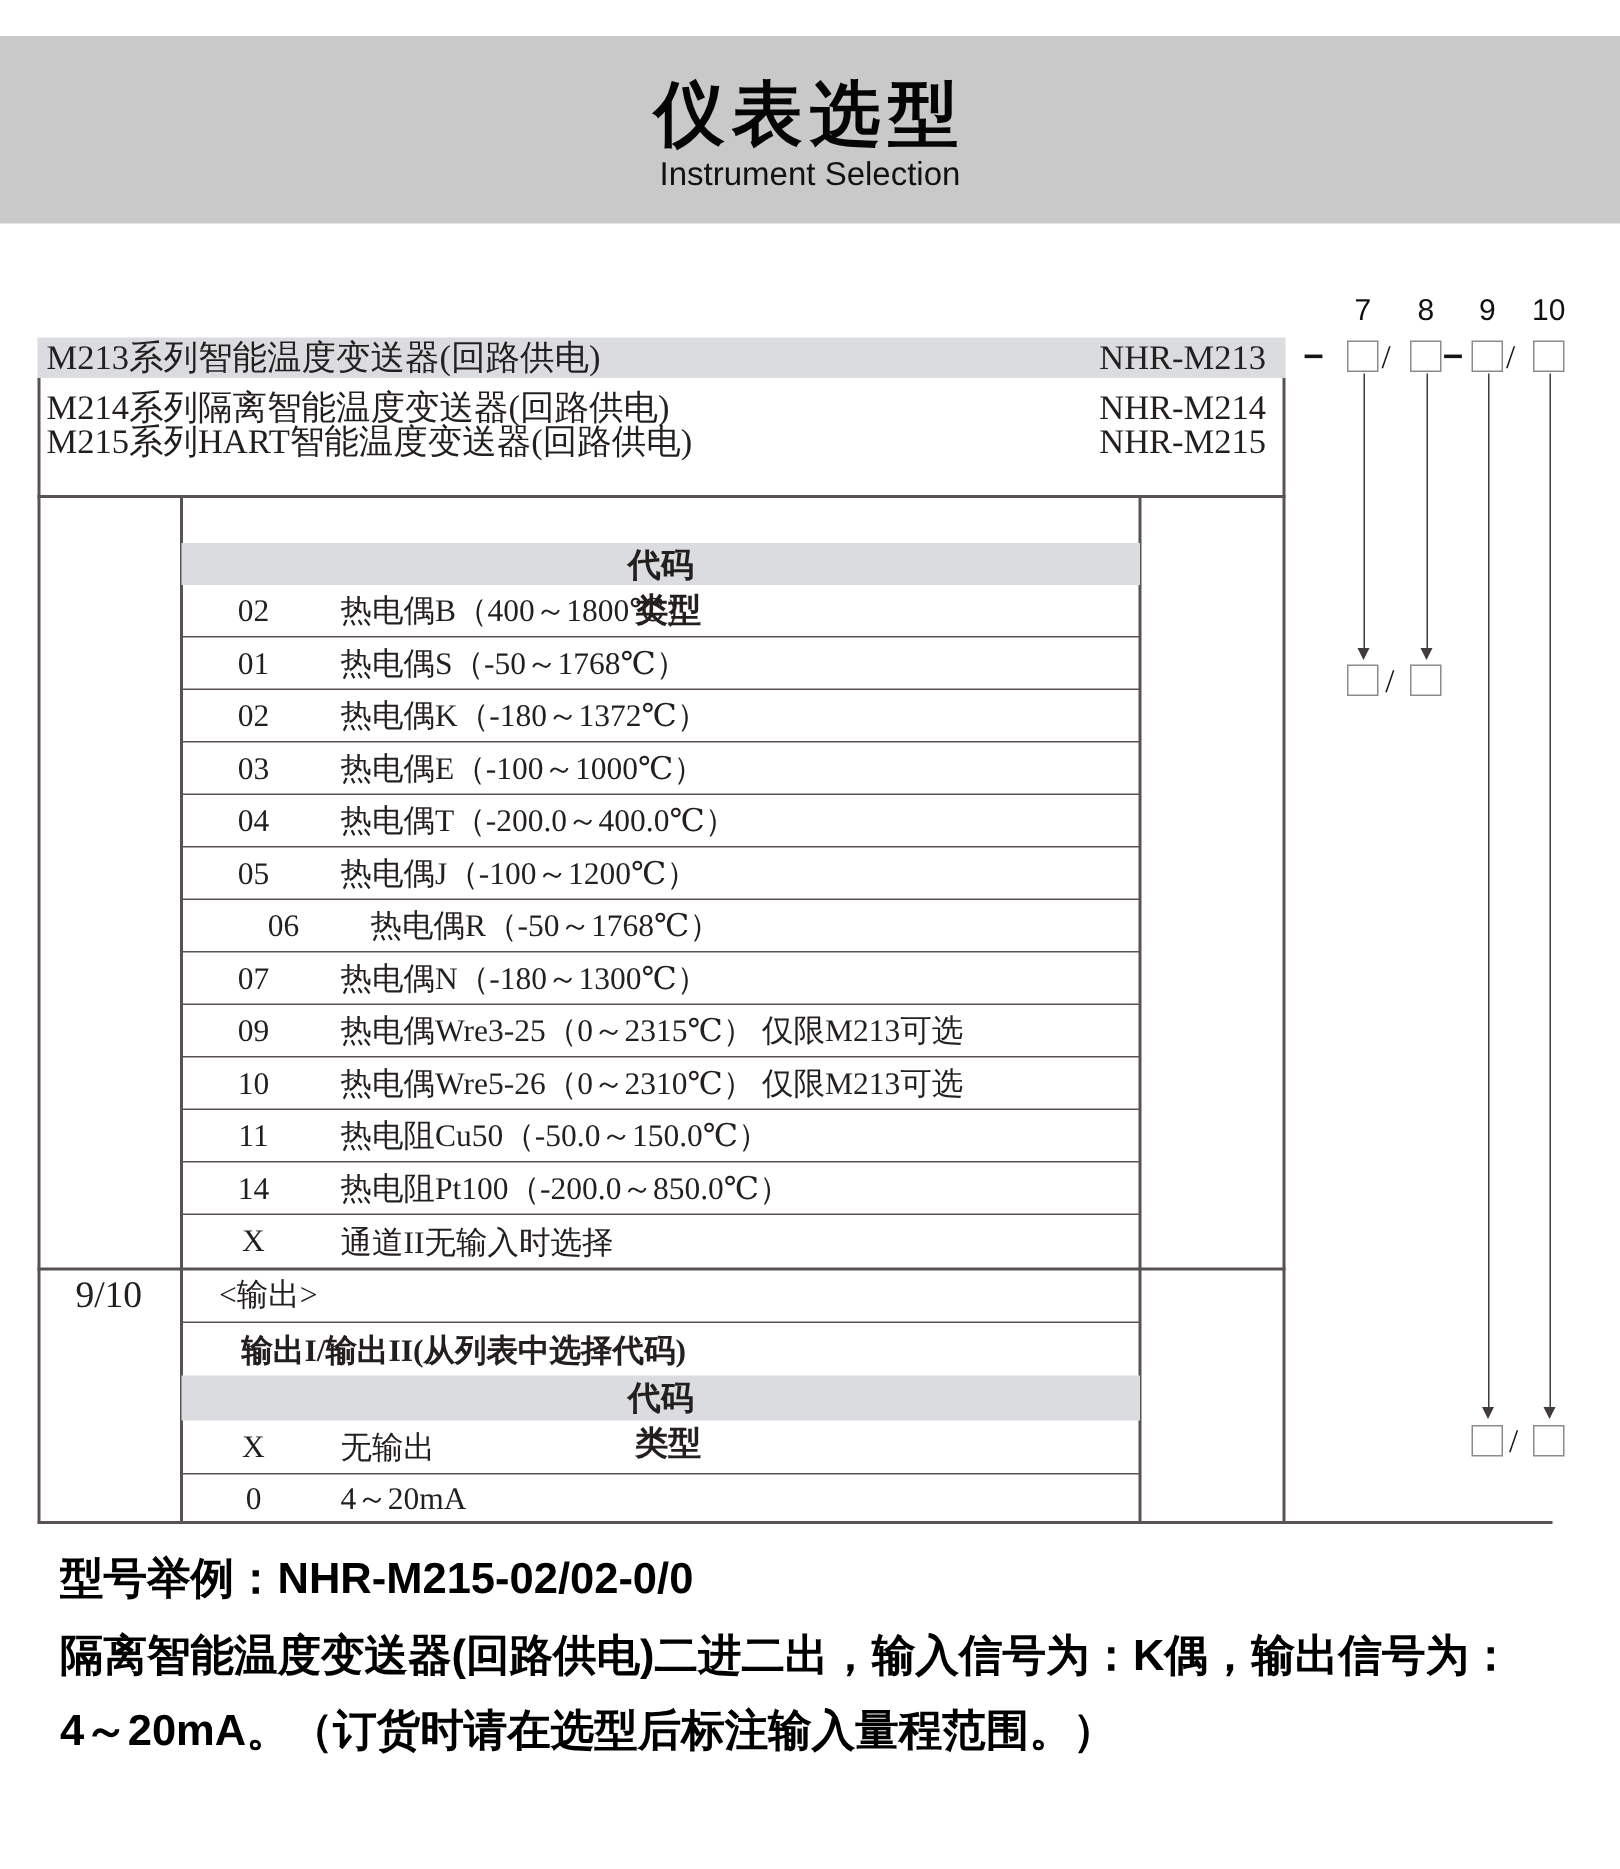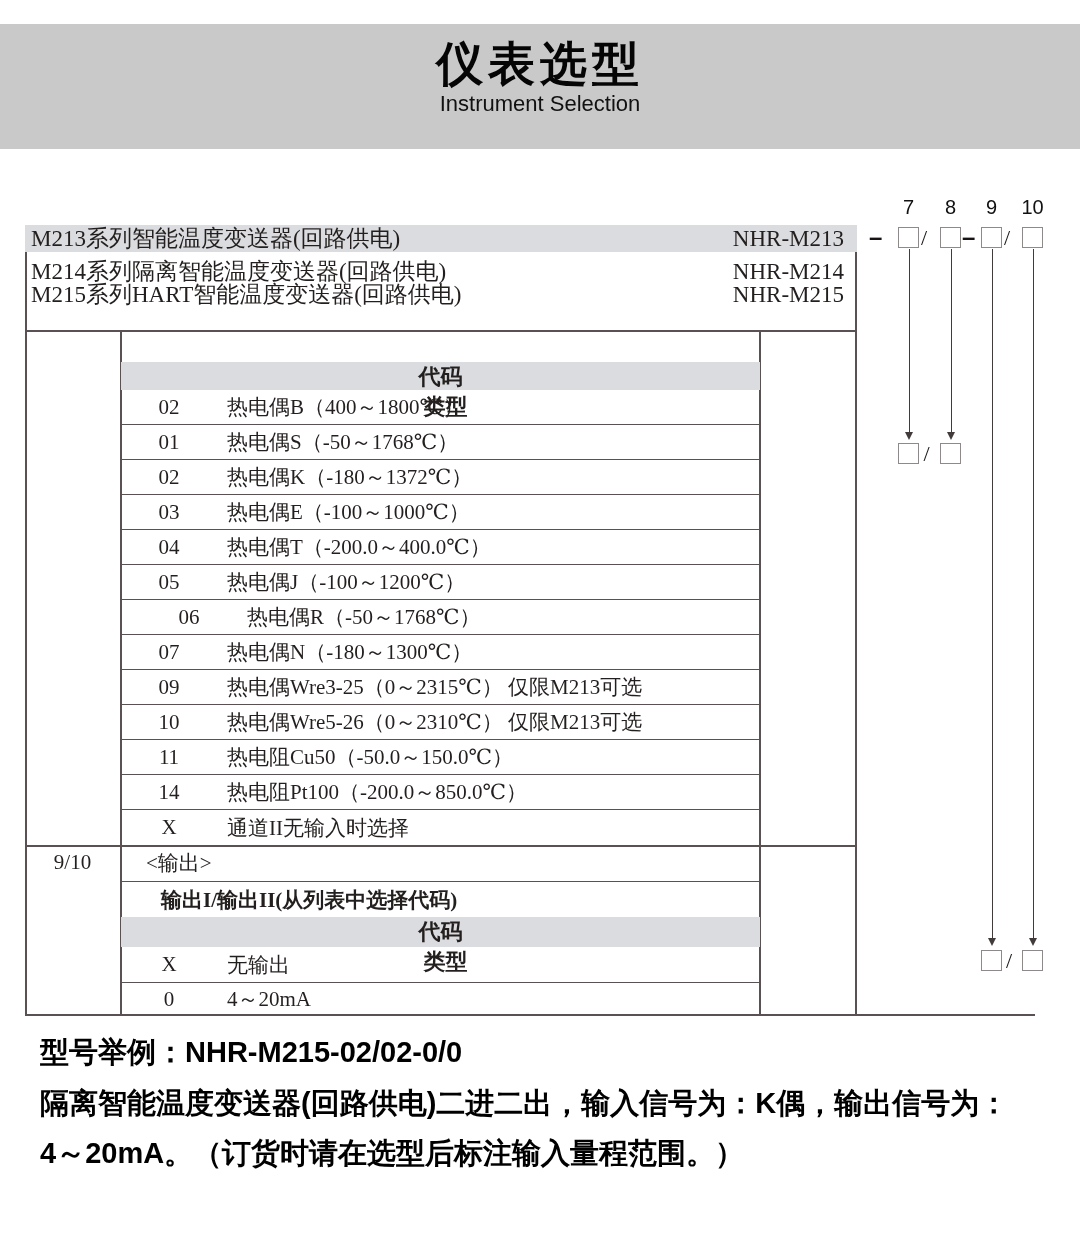--- a/index.html
+++ b/index.html
@@ -1,39 +1,39 @@
 <!DOCTYPE html>
 <html><head>
 <meta charset="utf-8">
 <style>
   html,body{margin:0;padding:0;background:#ffffff;}
   .page{position:relative;width:1080px;height:1246px;background:#ffffff;overflow:hidden;
         font-family:"Liberation Serif","DejaVu Serif",serif;color:#231f1e;}
   
   .banner{position:absolute;left:0;top:24px;width:1080px;height:125px;background:#c9c9c9;text-align:center;}
-  .banner h1{margin:0;padding-top:14px;font-family:"Liberation Sans","DejaVu Sans",sans-serif;
+  .banner h1{margin:0;padding-top:26px;font-family:"Liberation Sans","DejaVu Sans",sans-serif;
              font-weight:900;font-size:47px;letter-spacing:5px;color:#050505;line-height:1.1;}
   .banner .sub{font-family:"Liberation Sans","DejaVu Sans",sans-serif;font-size:22px;color:#111;margin-top:1px;}
   
   .series-row{position:absolute;left:25px;width:832px;display:flex;align-items:center;font-size:23px;}
   .series-row .lbl{padding-left:6px;}
   .series-row .model{position:absolute;right:13px;}
   
   .hl,.vl{position:absolute;background:#5a5252;}
   .hl{height:1.5px;}
   .vl{width:1.5px;}
   .thead-band{position:absolute;left:121px;width:639px;background:#dbdcdf;display:flex;align-items:center;
               font-weight:bold;font-size:22px;flex-direction:column;}
   .code-col{width:96px;text-align:center;flex:none;}
   .type-col{padding-left:10px;}
   
   .rows{position:absolute;left:121px;width:639px;box-sizing:border-box;}
   .trow{display:flex;align-items:center;box-sizing:border-box;font-size:21px;}
   .trow.sep{border-bottom:1.5px solid #5a5252;}
-  .cell-label{position:absolute;left:25px;top:850px;width:95px;text-align:center;font-size:21px;}
+  .cell-label{position:absolute;left:25px;top:850px;width:95px;text-align:center;font-size:25px;}
   
   .numlbl{position:absolute;width:34px;text-align:center;font-family:"Liberation Sans","DejaVu Sans",sans-serif;
           font-size:20px;color:#111;}
   .cbox{position:absolute;width:21px;height:21px;border:1.5px solid #8f8a8a;background:#fff;box-sizing:border-box;}
   .sym{position:absolute;font-size:22px;color:#171314;}
   .sym.dash{font-family:"Liberation Sans","DejaVu Sans",sans-serif;font-weight:bold;font-size:24px;}
   .cline{position:absolute;width:1.3px;background:#423b3b;}
   .arrowhead{position:absolute;width:0;height:0;border-left:4px solid transparent;
              border-right:4px solid transparent;border-top:8px solid #423b3b;}
   

